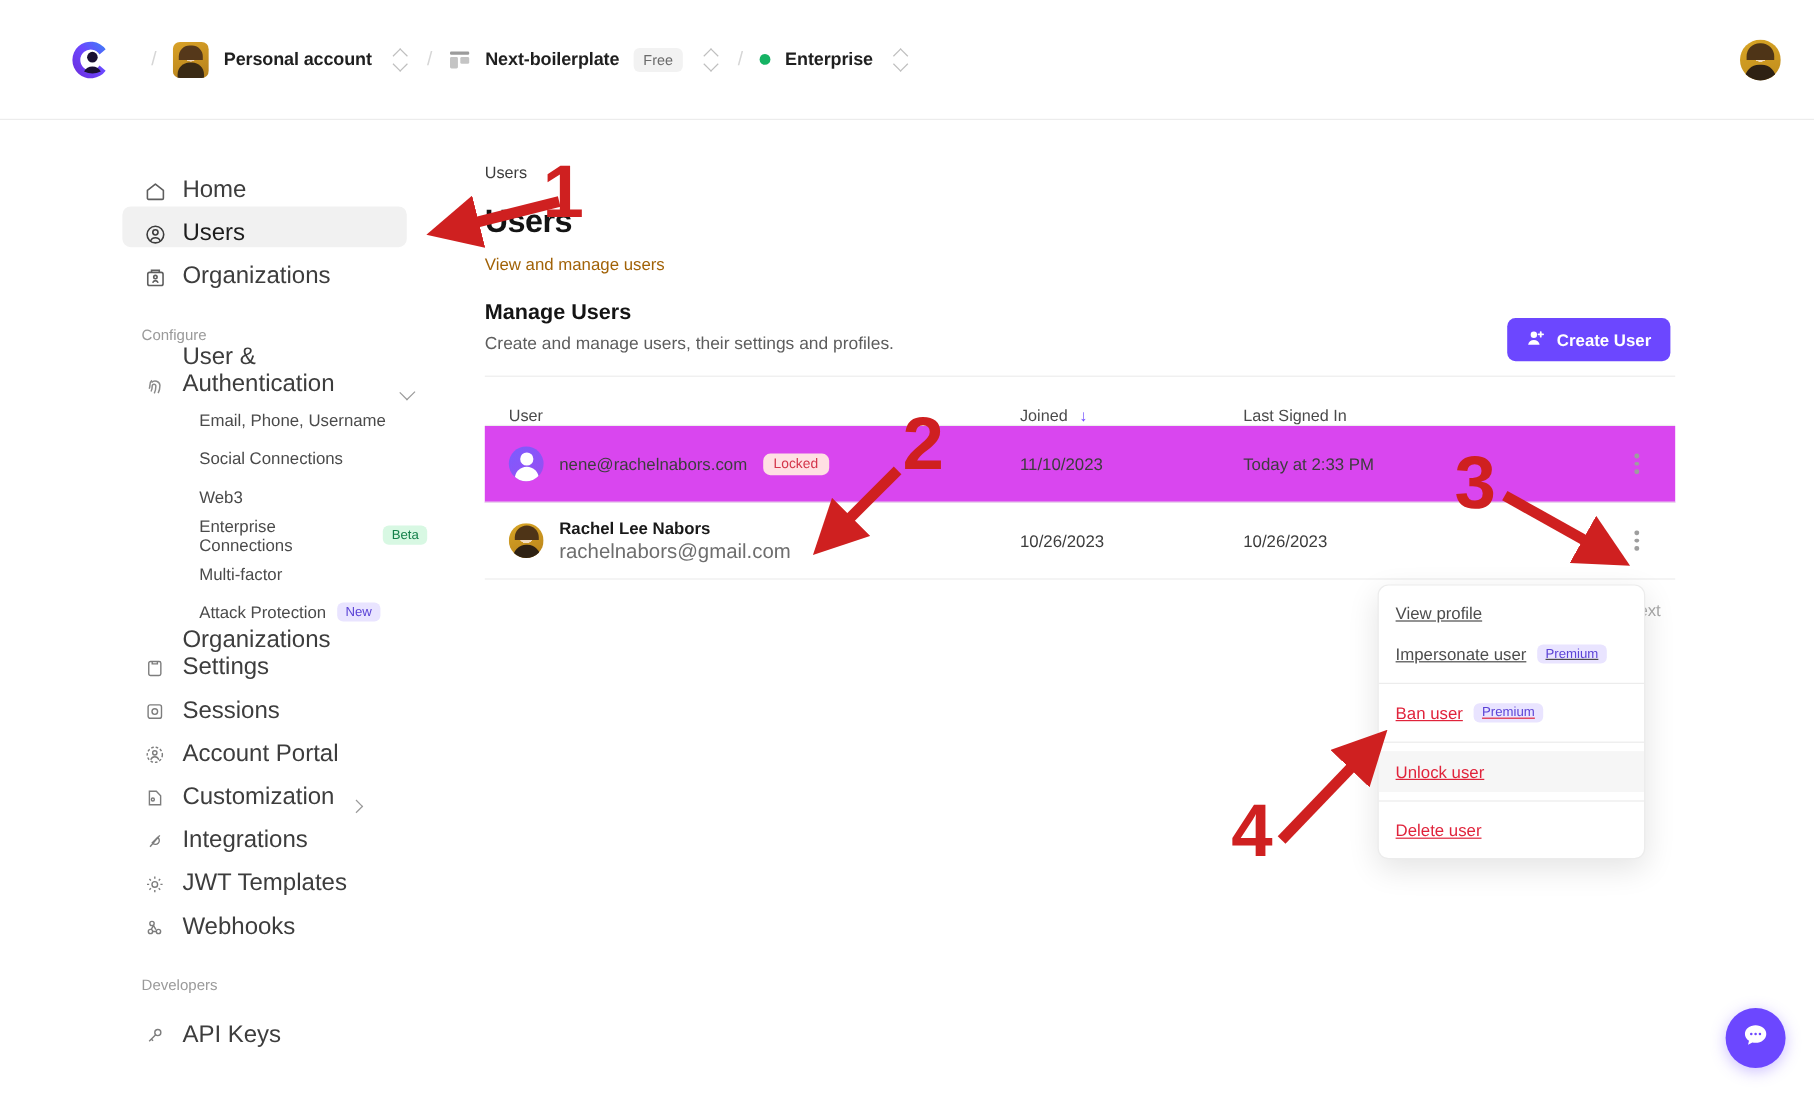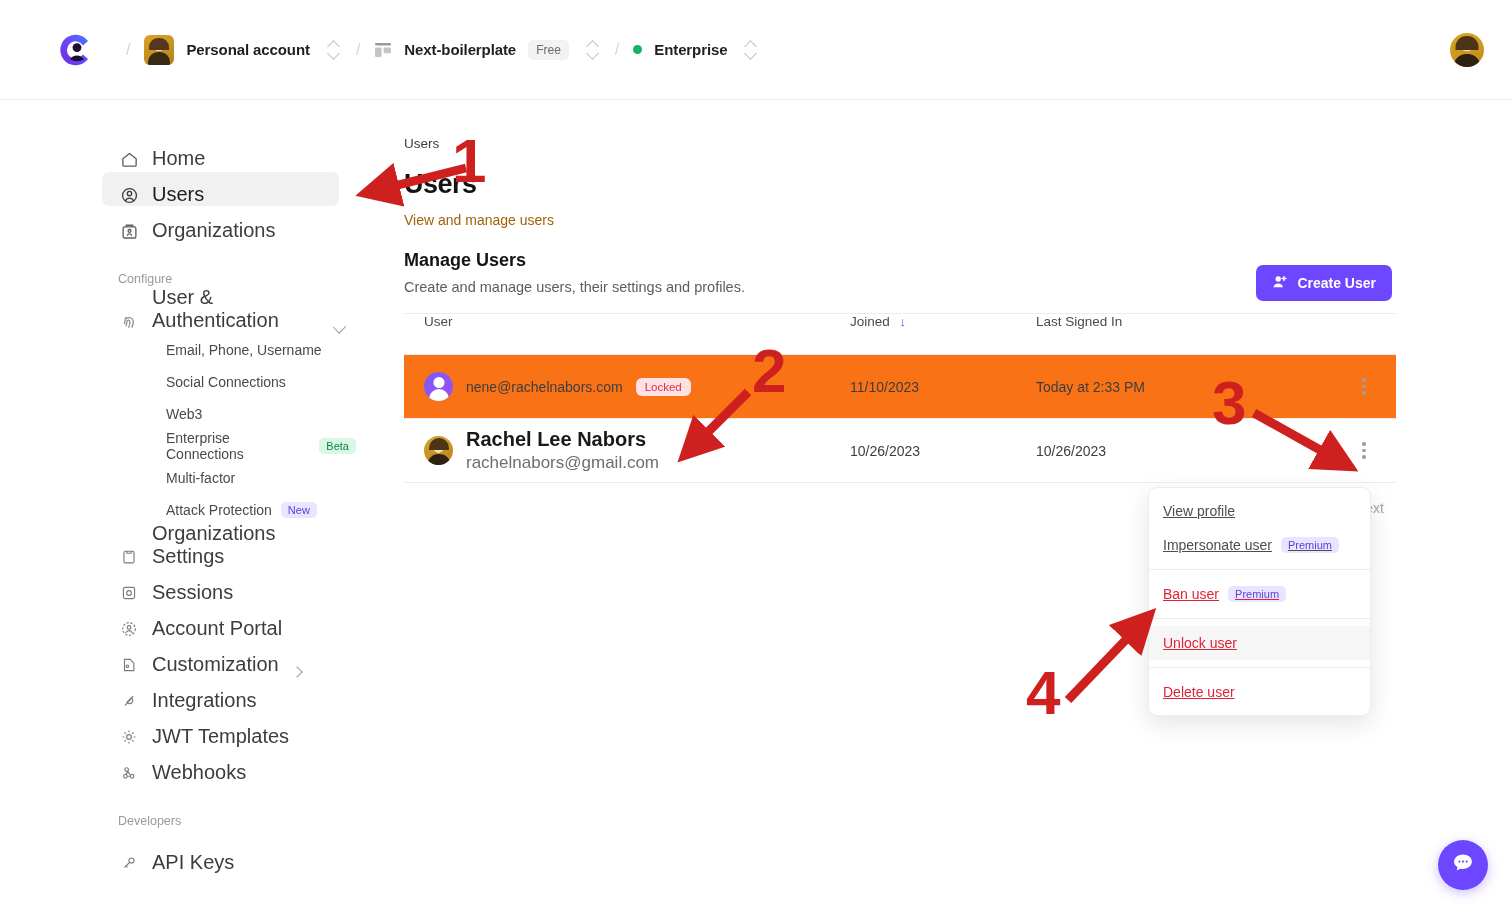--- a/index.html
+++ b/index.html
@@ -128,51 +128,51 @@
   }
   .search-box input::placeholder { color: #9e9e9e; }
   .sort-btn {
     margin-left: auto; height: 34px; border: 1px solid #e2e2e2; border-radius: 7px;
     background: #fff; display: flex; align-items: center; gap: 8px; padding: 0 14px;
     font-size: 14px; color: #3a3a3a; cursor: pointer; font-family: "Liberation Sans", sans-serif;
   }
 
   .table { margin-top: 18px; width: 992px; }
   .thead {
-    display: flex; align-items: flex-start; height: 42px; font-size: 13.5px; color: #4a4a4a;
+    display: flex; align-items: flex-end; height: 42px; font-size: 13.5px; color: #4a4a4a;
     border-bottom: 1px solid #ededed; border-top: 1px solid #ededed;
   }
   .col-user { width: 446px; padding-left: 20px; }
   .col-joined { width: 186px; }
   .col-signed { width: 300px; }
   .col-menu { width: 60px; text-align: right; }
   .sort-arrow { color: #6c47ff; margin-left: 6px; font-size: 13px; }
 
   .trow { display: flex; align-items: center; height: 64px; border-bottom: 1px solid #ededed; font-size: 14px; color: #3d3d3d; }
-  .trow.hl { background: #f97316; }
+  .trow.hl { background: #d946ef; }
   .cell-user { width: 446px; padding-left: 20px; display: flex; align-items: center; gap: 13px; }
   .av-anon {
     width: 29px; height: 29px; border-radius: 50%; flex: 0 0 29px; position: relative; overflow: hidden;
     background: linear-gradient(140deg,#7b5cff 0%, #9b4df0 100%);
   }
   .av-anon::before { content:""; position:absolute; left:50%; top:17%; transform:translateX(-50%);
                      width:11px; height:11px; border-radius:50%; background:#fff; }
   .av-anon::after  { content:""; position:absolute; left:50%; top:58%; transform:translateX(-50%);
                      width:20px; height:16px; border-radius:10px 10px 0 0; background:#fff; }
   .av-photo {
     width: 29px; height: 29px; border-radius: 50%; flex: 0 0 29px; position: relative; overflow: hidden;
     background: radial-gradient(circle at 50% 36%, #f2dcc0 0 26%, rgba(0,0,0,0) 27%),
                 linear-gradient(160deg,#d8a526 0%, #b9831b 100%);
   }
   .av-photo::before { content:""; position:absolute; left:50%; top:8%; transform:translateX(-50%);
                       width:20px; height:12px; border-radius:10px 10px 0 0; background:#4e3417; }
   .av-photo::after  { content:""; position:absolute; left:50%; top:62%; transform:translateX(-50%);
                       width:23px; height:14px; border-radius:11px 11px 0 0; background:#2e2113; }
   .badge-locked { background: #ffe0e3; color: #d4354a; font-size: 11.5px; padding: 3px 9px; border-radius: 6px; font-weight: 500; }
-  .uname { font-weight: 700; color: #191919; font-size: 20px; }
+  .uname { font-weight: 700; color: #191919; font-size: 14px; }
   .uemail { color: #6e6e6e; font-size: 17px; margin-top: 2px; }
   .kebab { width: 20px; display:flex; flex-direction:column; align-items:center; gap:3px; cursor:pointer; margin-left:auto; margin-right:22px; }
   .kebab span { width: 3.5px; height: 3.5px; border-radius:50%; background:#9e9e9e; display:block; }
   .pagination { height: 50px; display:flex; align-items:center; justify-content:flex-end; padding-right: 12px;
                 font-size: 14px; color: #a8a8a8; }
 
   
   .menu {
     position: absolute; left: 1148px; top: 487px; width: 223px;
     background: #fff; border: 1px solid #ececec; border-radius: 9px;

